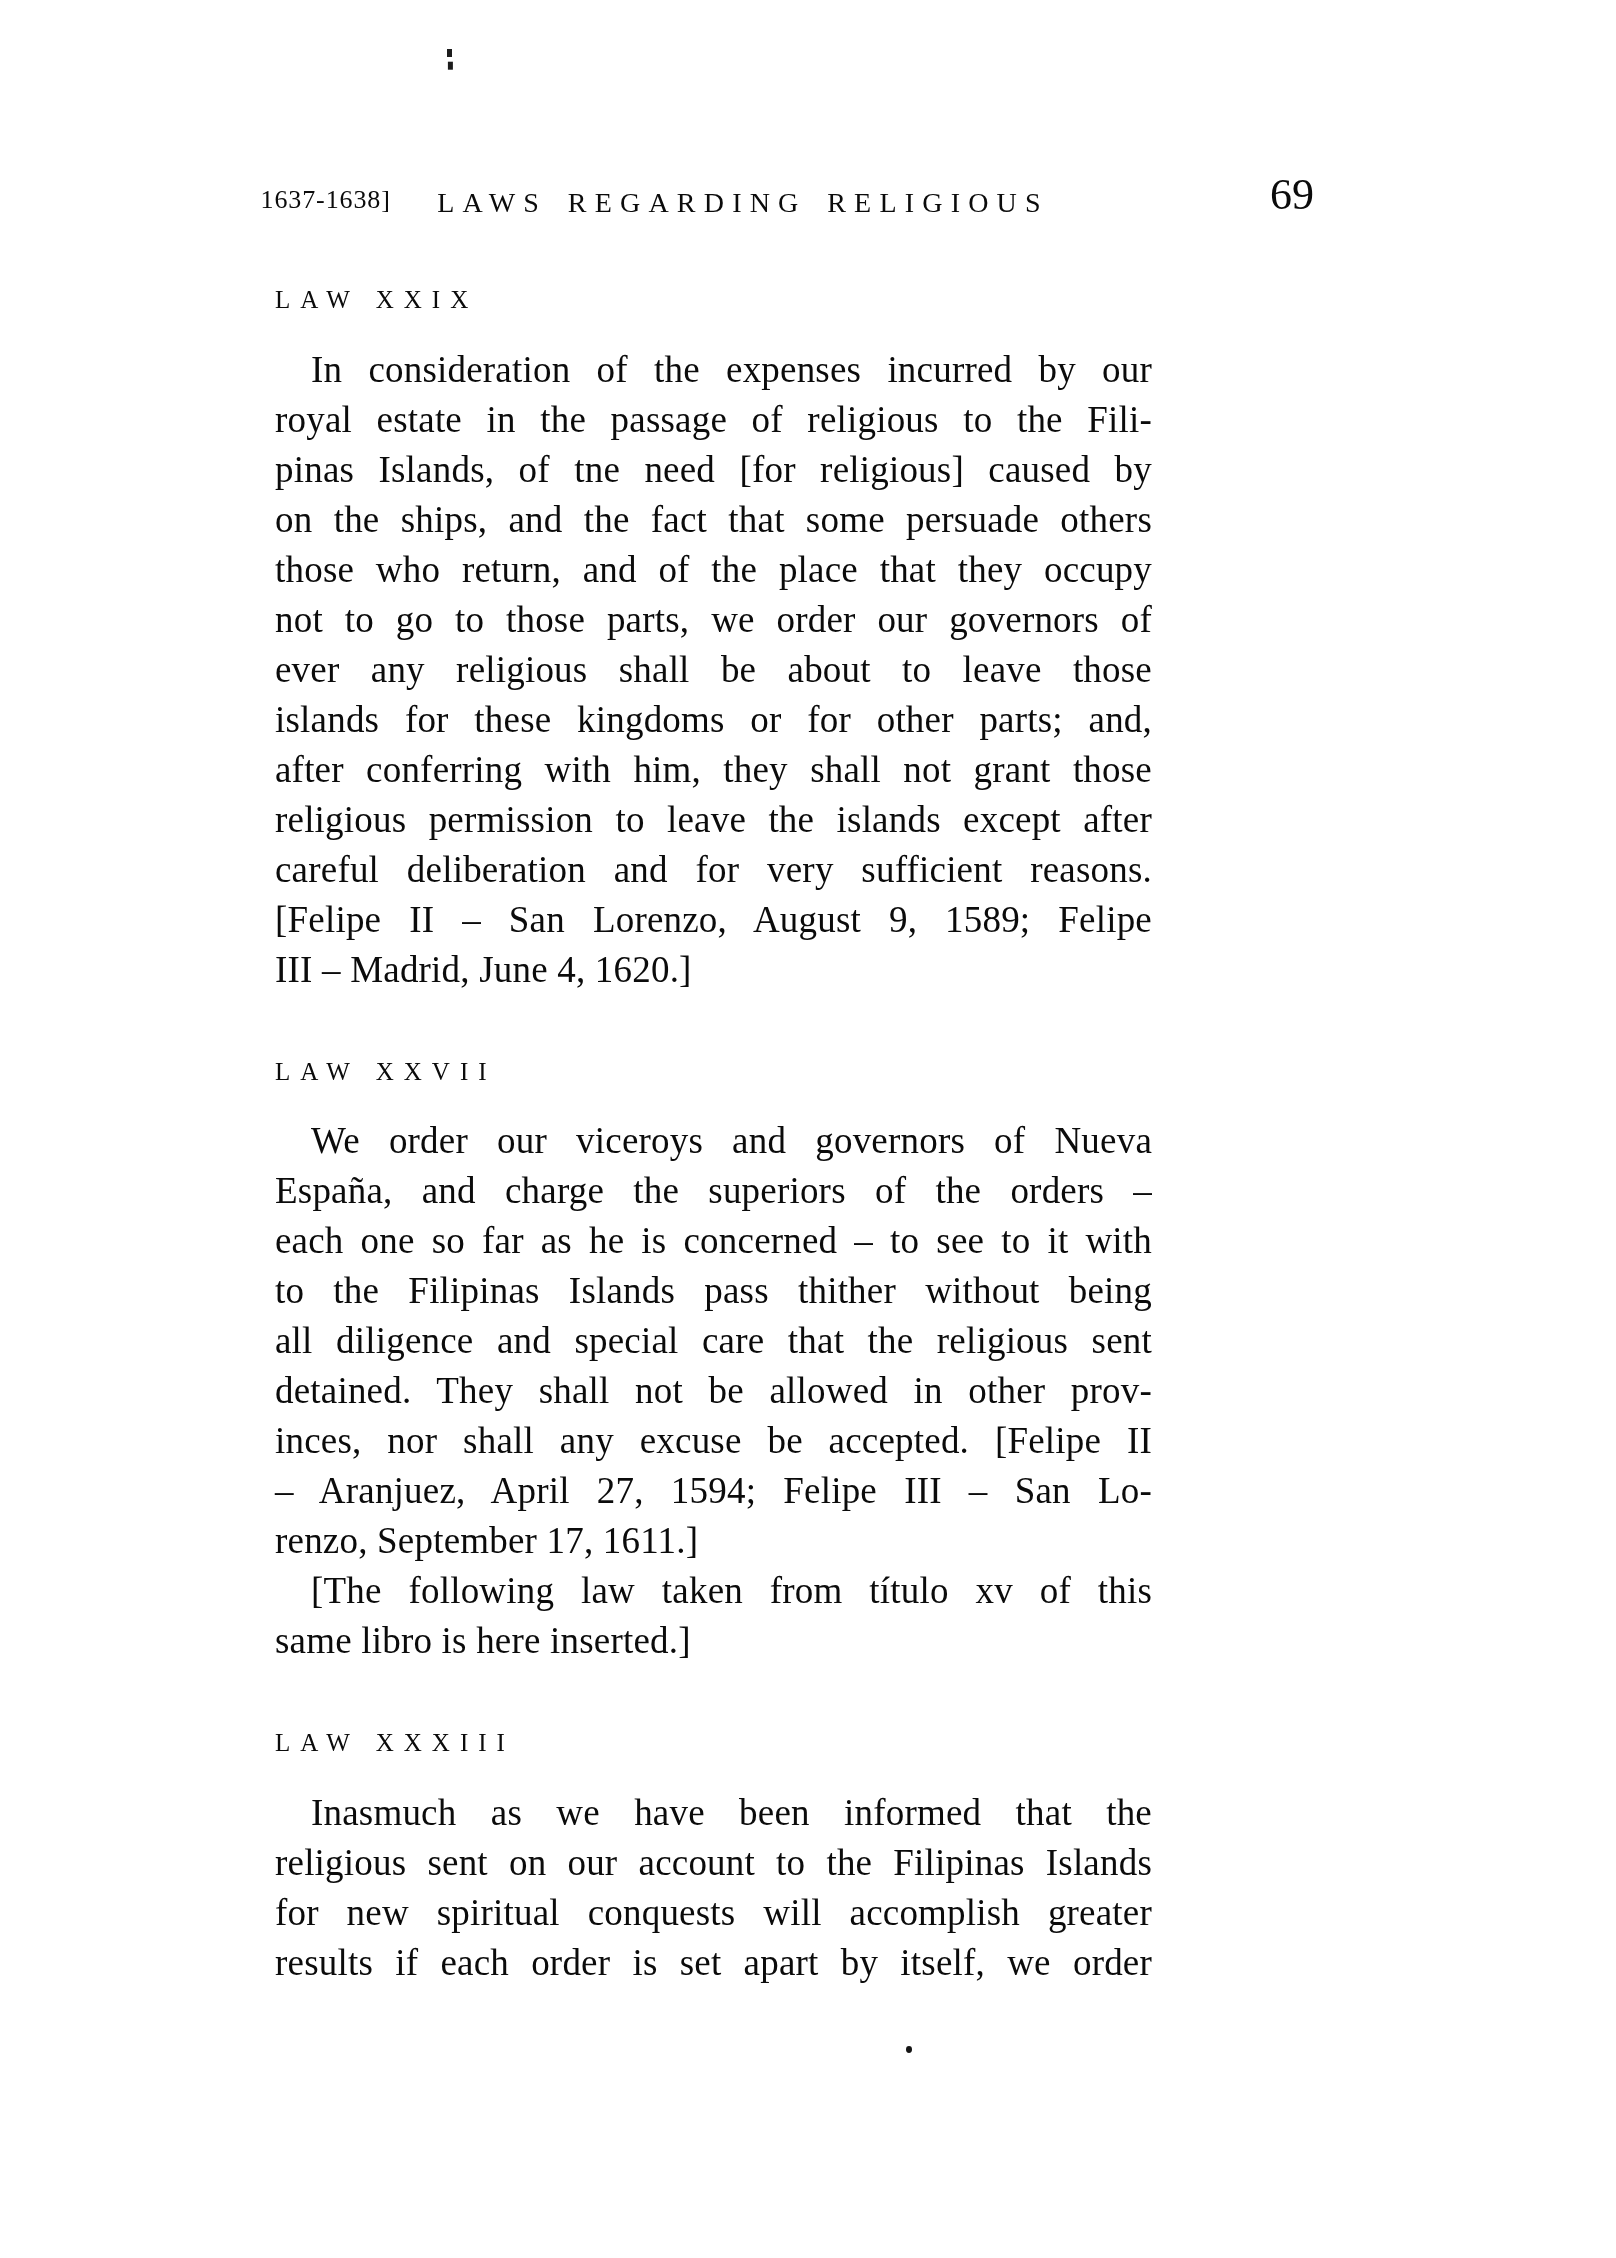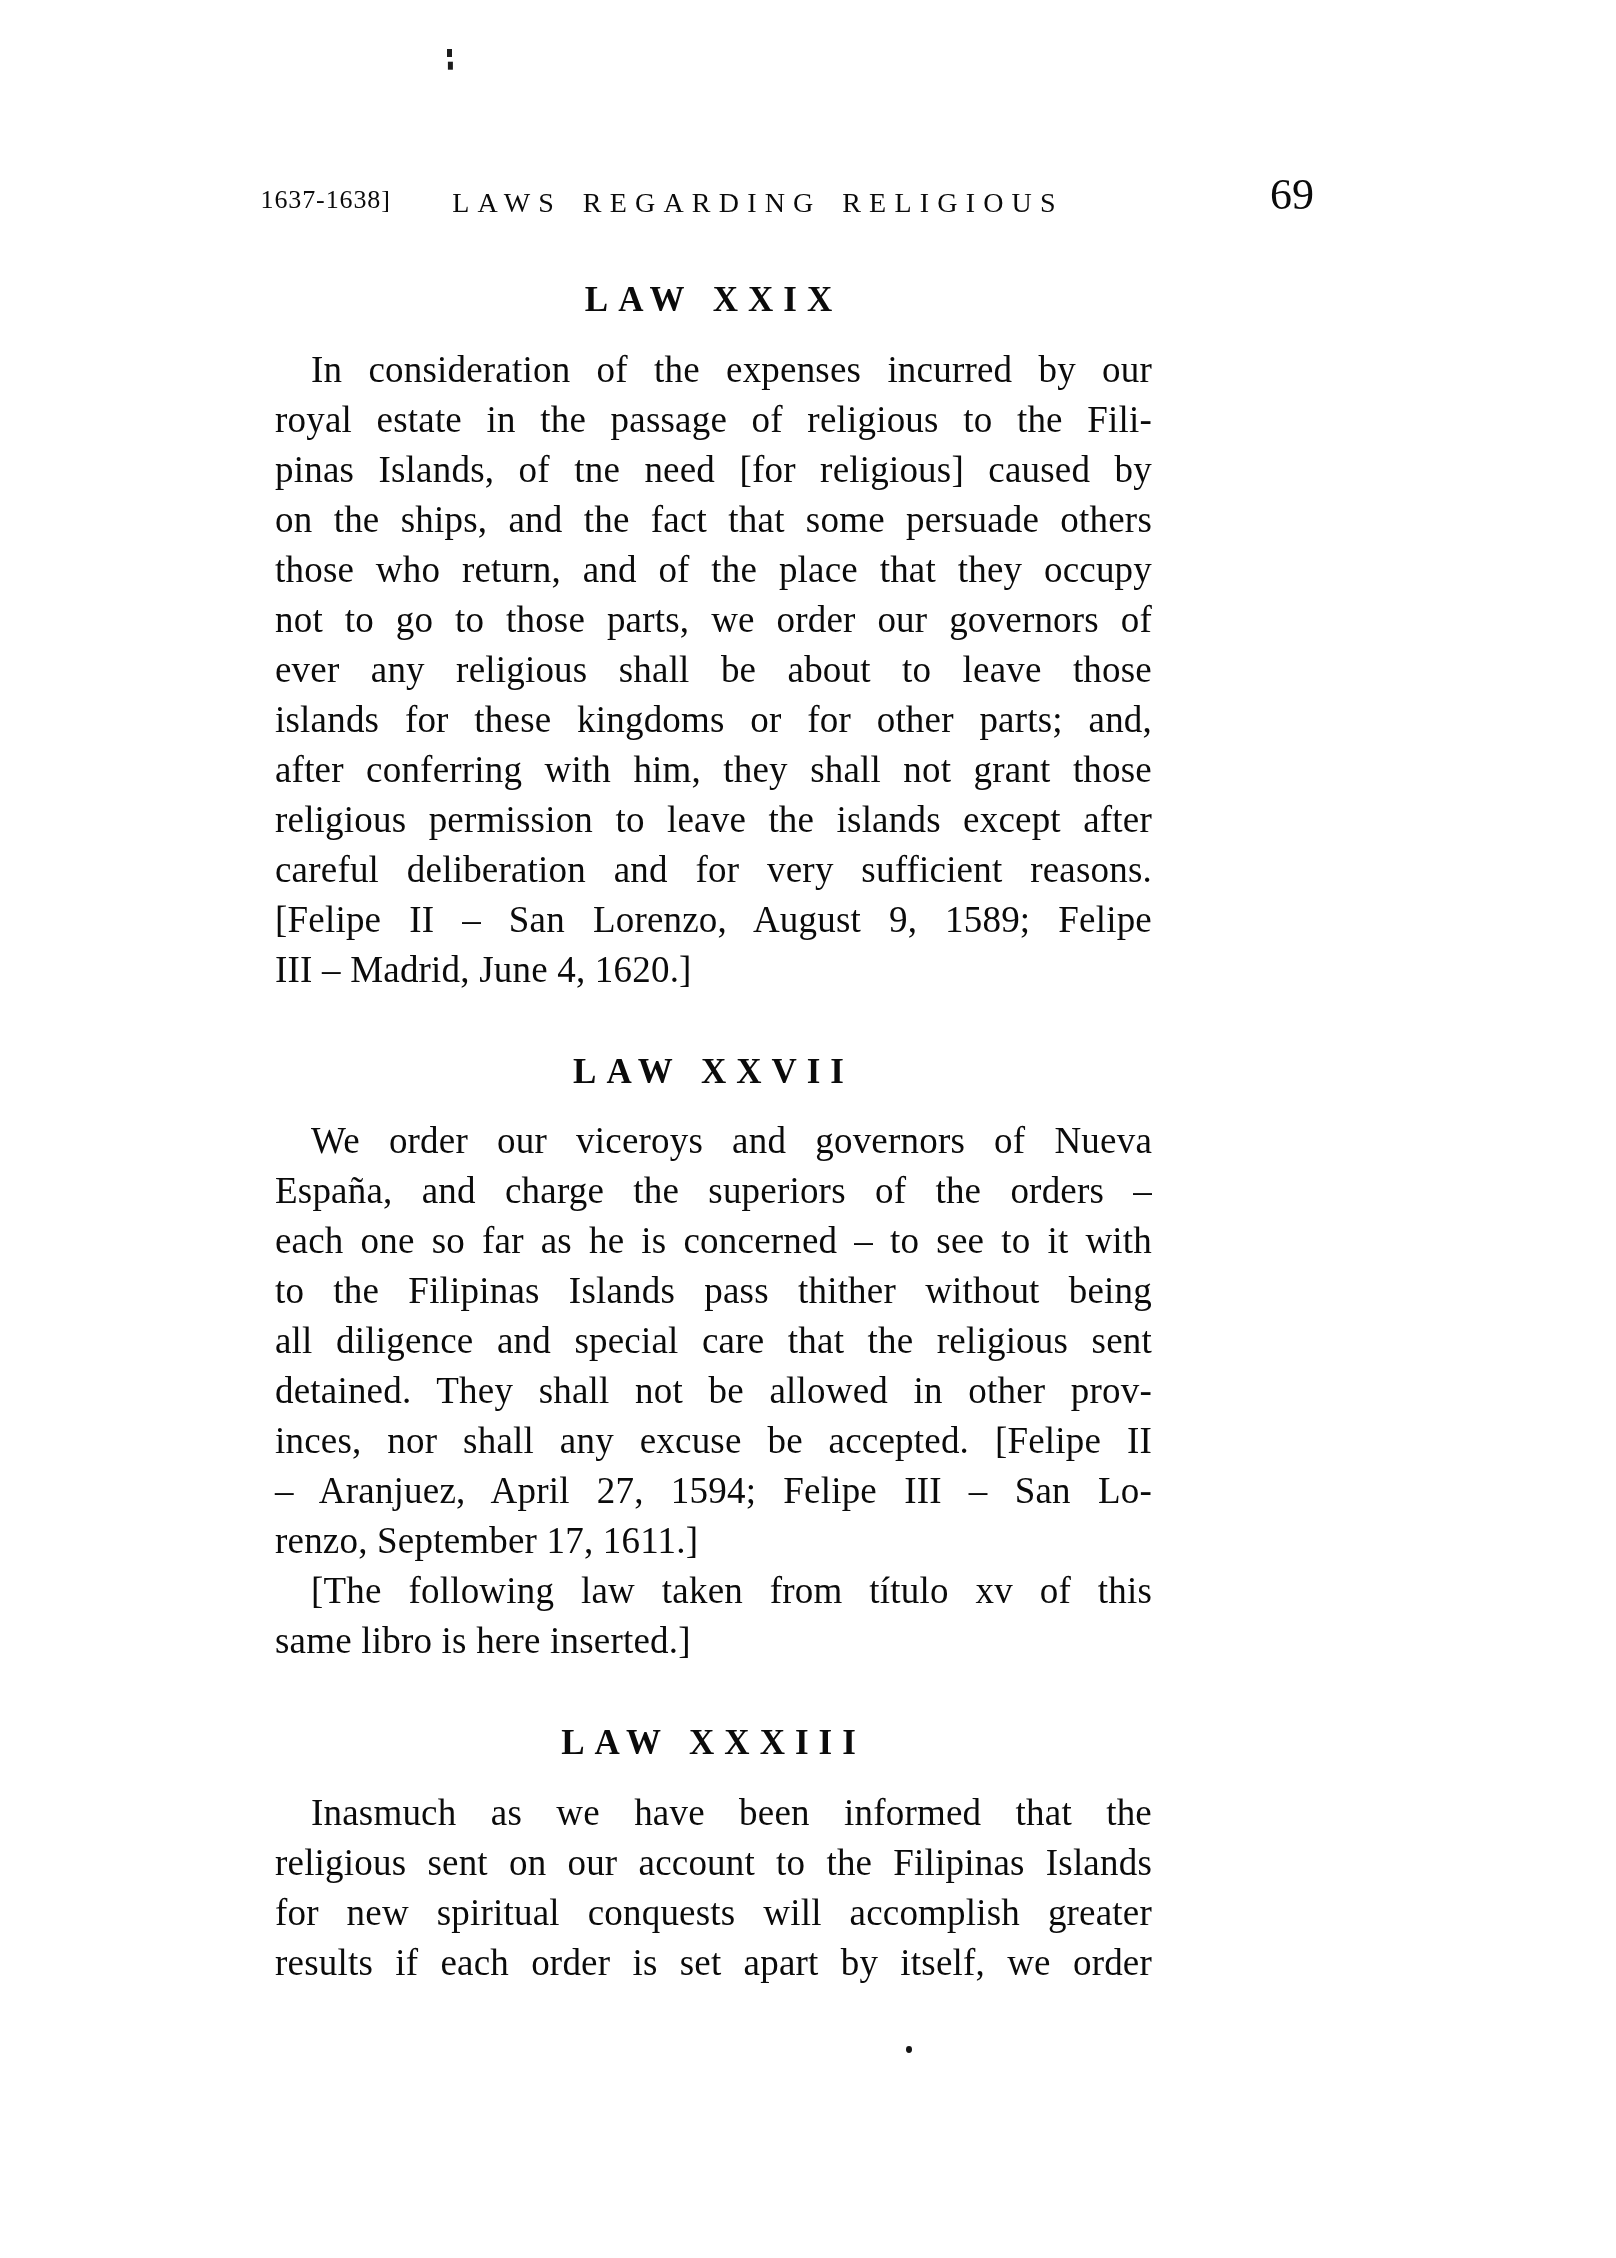--- a/index.html
+++ b/index.html
@@ -29,31 +29,31 @@
     position:absolute; left:906px; top:2046px;
     width:6.4px; height:7.3px; border-radius:50%; background:#141414;
   }
   
   .running-head{ position:relative; height:50px; }
   .rh-date{
     position:absolute; left:-14.5px; top:11.8px;
     font-size:26px; letter-spacing:0.9px; white-space:nowrap;
   }
   .rh-title{
-    position:absolute; left:483px; top:13.6px; transform:translateX(-50%);
+    position:absolute; left:468px; top:13.6px; transform:translateX(-50%);
     font-size:28px; letter-spacing:8.2px; word-spacing:5.5px; white-space:nowrap;
   }
   .rh-page{
     position:absolute; left:995px; top:-3.6px;
     font-size:44px; white-space:nowrap;
   }
   
   .law-heading{
-    font-size:35px; font-weight:bold; letter-spacing:10px;
-    text-align:center; line-height:42px;
+    font-size:25px; font-weight:normal; letter-spacing:10px;
+    text-align:left; line-height:42px;
     margin:56px 0 0 0;
   }
   .para{ margin:23.6px 0 0 0; }
   .para + .para{ margin-top:0; }
   .line{
     display:block;
     font-size:37px; line-height:50px; letter-spacing:0.2px;
     text-align:justify; text-align-last:justify;
     white-space:normal;
   }

